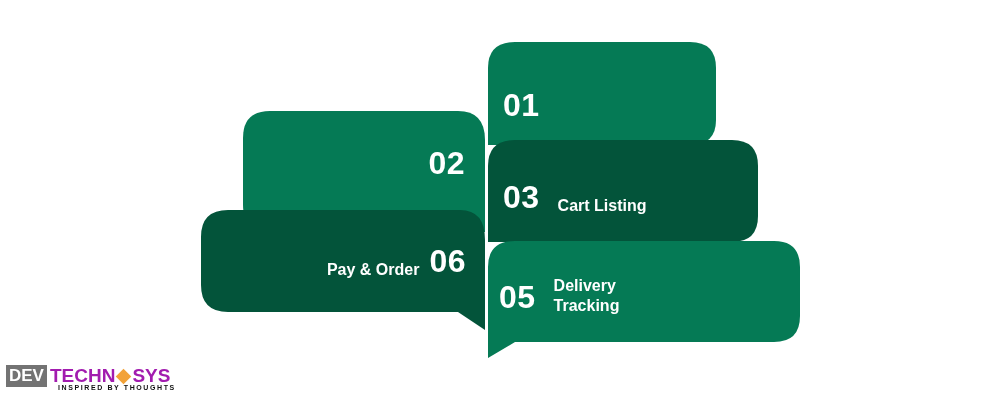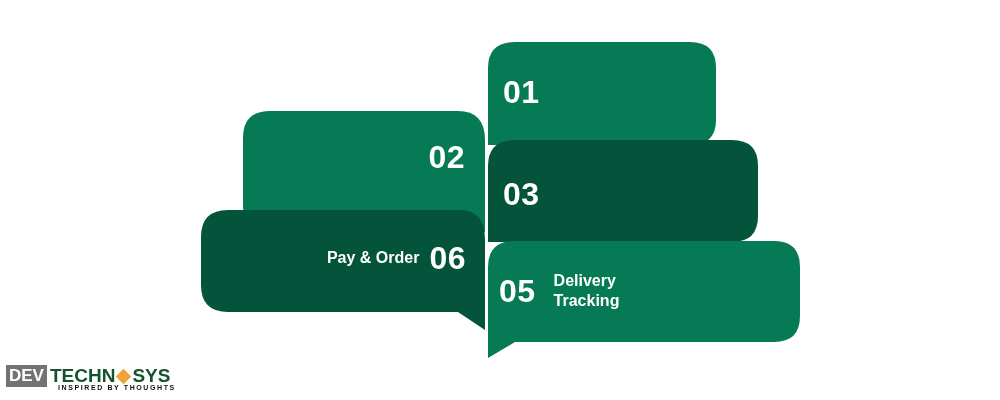--- a/index.html
+++ b/index.html
@@ -1,26 +1,26 @@
 <!DOCTYPE html>
 <html><head>
 <meta charset="utf-8">
 <style>
   html,body{margin:0;padding:0;}
   body{width:1000px;height:400px;background:#ffffff;position:relative;overflow:hidden;font-family:"Liberation Sans",sans-serif;}
-  .card{position:absolute;color:#fff;box-sizing:border-box;display:flex;align-items:center;}
+  .card{position:absolute;color:#fff;box-sizing:border-box;display:flex;align-items:flex-end;}
   .num{font-weight:700;font-size:32px;letter-spacing:0.5px;}
   .lbl{font-weight:700;font-size:16px;line-height:20px;}
   .r .num{margin-right:18px;}
   .l{justify-content:flex-end;text-align:right;}
   .l .num{margin-left:10px;}
   svg.shape{position:absolute;left:0;top:0;}
   .logo{position:absolute;left:6px;top:365px;display:flex;align-items:center;}
   .logo .dev{background:#737373;color:#fff;font-weight:700;font-size:17px;padding:1px 3px;height:20px;line-height:20px;}
-  .logo .tech{font-weight:700;font-size:19px;color:#14532d;margin-left:3px;line-height:18px;}
+  .logo .tech{font-weight:700;font-size:19px;color:#a21caf;margin-left:3px;line-height:18px;}
   .logo .hex{display:inline-block;width:11px;height:11px;background:#f2a238;transform:rotate(45deg);margin:0 3px;}
   .logo .tag{position:absolute;left:52px;top:19px;font-size:7px;letter-spacing:1.6px;color:#111;white-space:nowrap;font-weight:700;}
 </style>
 </head>
 <body>
 
 <svg class="shape" width="1000" height="400">
 
   <path d="M270 111 H458 Q485 111 485 140 V232 H270 Q243 232 243 205 V138 Q243 111 270 111 Z" fill="#057a55"></path>
 
@@ -36,20 +36,21 @@
 <div class="card r" style="left:503px;top:60px;width:210px;height:64px;">
   <span class="num">01</span>
 </div>
 
 <div class="card l" style="left:243px;top:132px;width:222px;height:50px;">
   <span class="num">02</span>
 </div>
 
 <div class="card r" style="left:503px;top:172px;width:250px;height:44px;">
   <span class="num">03</span>
+  <span class="lbl">Cart Listing</span>
 </div>
 
 <div class="card l" style="left:201px;top:236px;width:265px;height:44px;">
   <span class="lbl">Pay &amp; Order</span>
   <span class="num">06</span>
 </div>
 
 <div class="card r" style="left:499px;top:266px;width:280px;height:50px;">
   <span class="num">05</span>
   <span class="lbl"><span>Delivery</span><br><span>Tracking</span></span>

